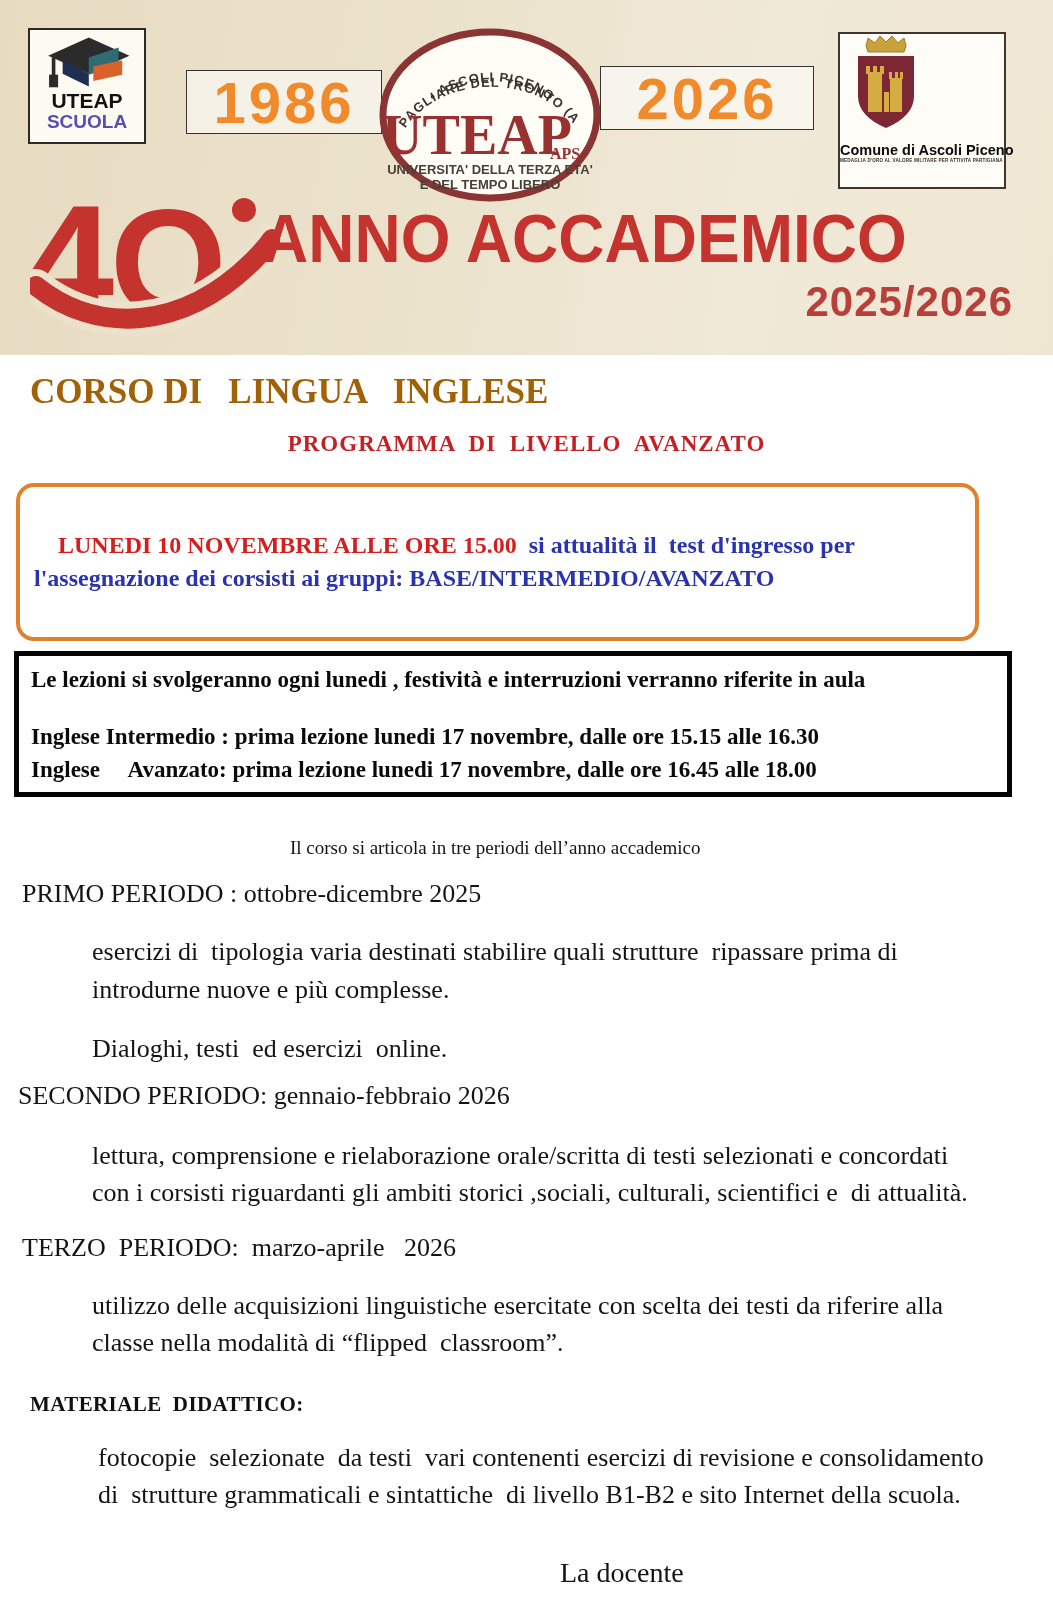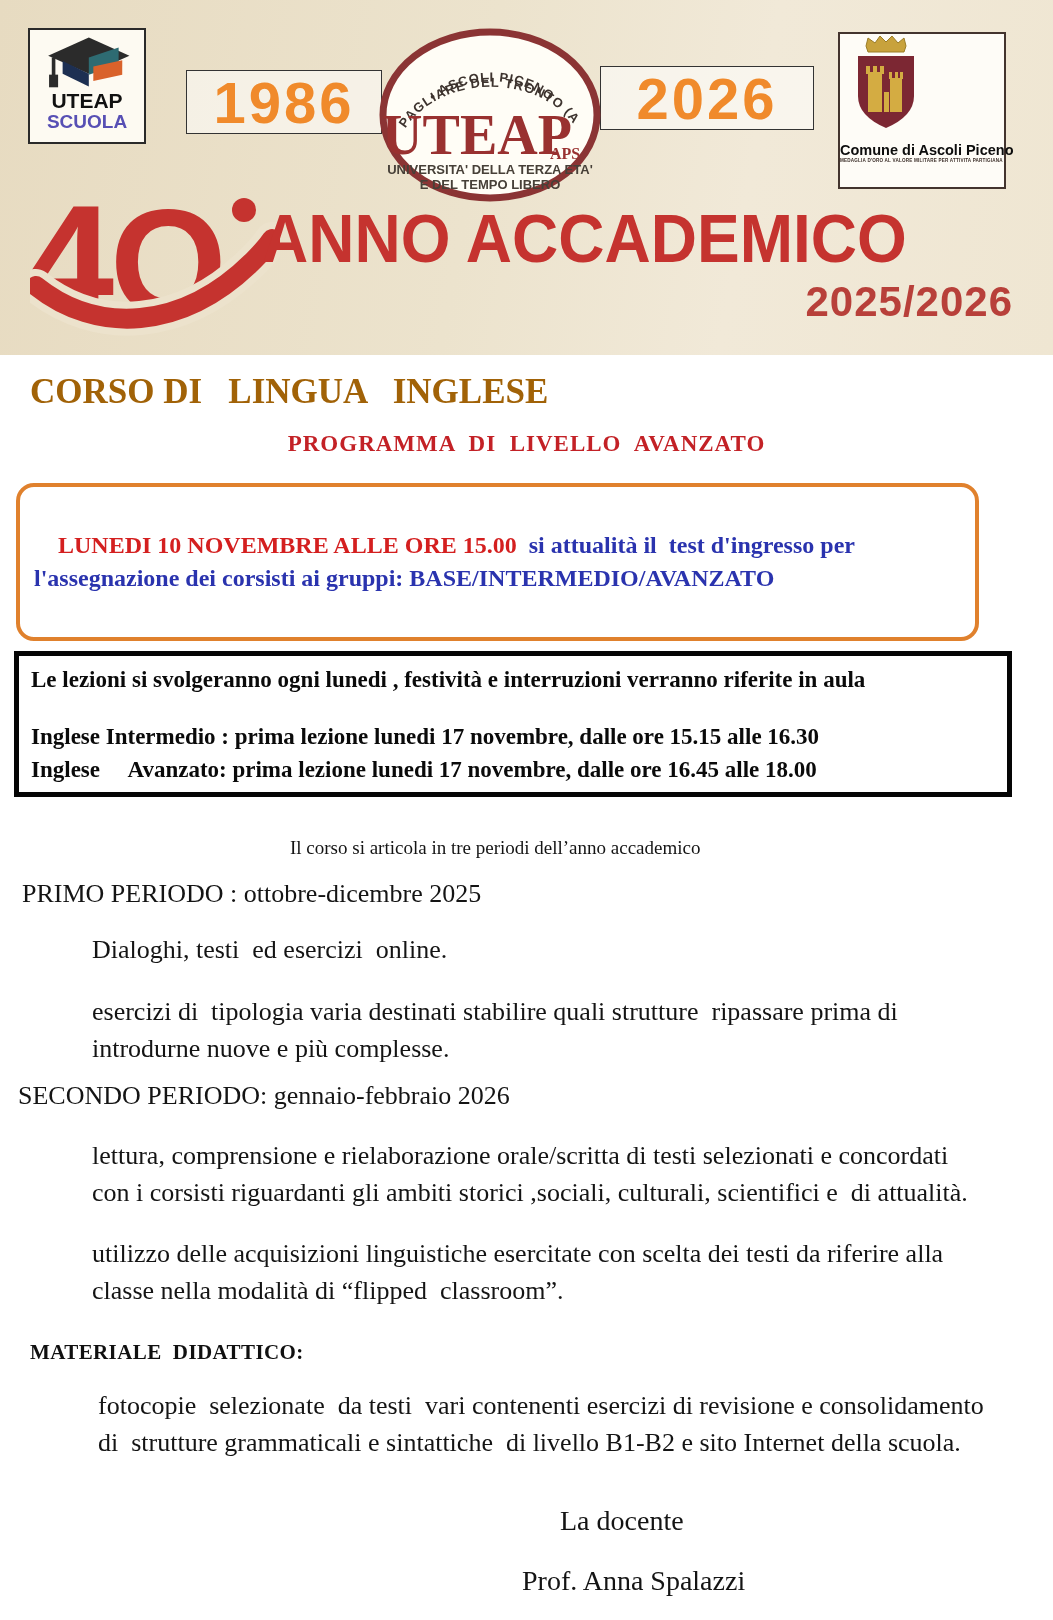--- a/index.html
+++ b/index.html
@@ -146,26 +146,27 @@
 
   <div class="schedule">
     <div class="l1 pre">Le lezioni si svolgeranno ogni lunedi , festività e interruzioni verranno riferite in aula</div>
     <div class="pre">Inglese Intermedio : prima lezione lunedi 17 novembre, dalle ore 15.15 alle 16.30</div>
     <div class="pre">Inglese     Avanzato: prima lezione lunedi 17 novembre, dalle ore 16.45 alle 18.00</div>
   </div>
 
   <div class="intro pre">Il corso si articola in tre periodi dell’anno accademico</div>
 
   <div class="period-h ph1 pre">PRIMO PERIODO : ottobre-dicembre 2025</div>
+  <div class="para p1 pre">esercizi di  tipologia varia destinati stabilire quali strutture  ripassare prima di introdurne nuove e più complesse.</div>
   <div class="para p2 pre">Dialoghi, testi  ed esercizi  online.</div>
-  <div class="para p1 pre">esercizi di  tipologia varia destinati stabilire quali strutture  ripassare prima di introdurne nuove e più complesse.</div>
 
   <div class="period-h ph2 pre">SECONDO PERIODO: gennaio-febbraio 2026</div>
   <div class="para p3 pre">lettura, comprensione e rielaborazione orale/scritta di testi selezionati e concordati  con i corsisti riguardanti gli ambiti storici ,sociali, culturali, scientifici e  di attualità.</div>
 
+  <div class="period-h ph3 pre">TERZO  PERIODO:  marzo-aprile   2026</div>
   <div class="para p4 pre">utilizzo delle acquisizioni linguistiche esercitate con scelta dei testi da riferire alla classe nella modalità di “flipped  classroom”.</div>
 
   <div class="mat-h pre">MATERIALE  DIDATTICO:</div>
   <div class="para p5 pre">fotocopie  selezionate  da testi  vari contenenti esercizi di revisione e consolidamento  di  strutture grammaticali e sintattiche  di livello B1-B2 e sito Internet della scuola.</div>
 
   <div class="sig1">La docente</div>
   <div class="sig2">Prof. Anna Spalazzi</div>
 
 </div>
 

